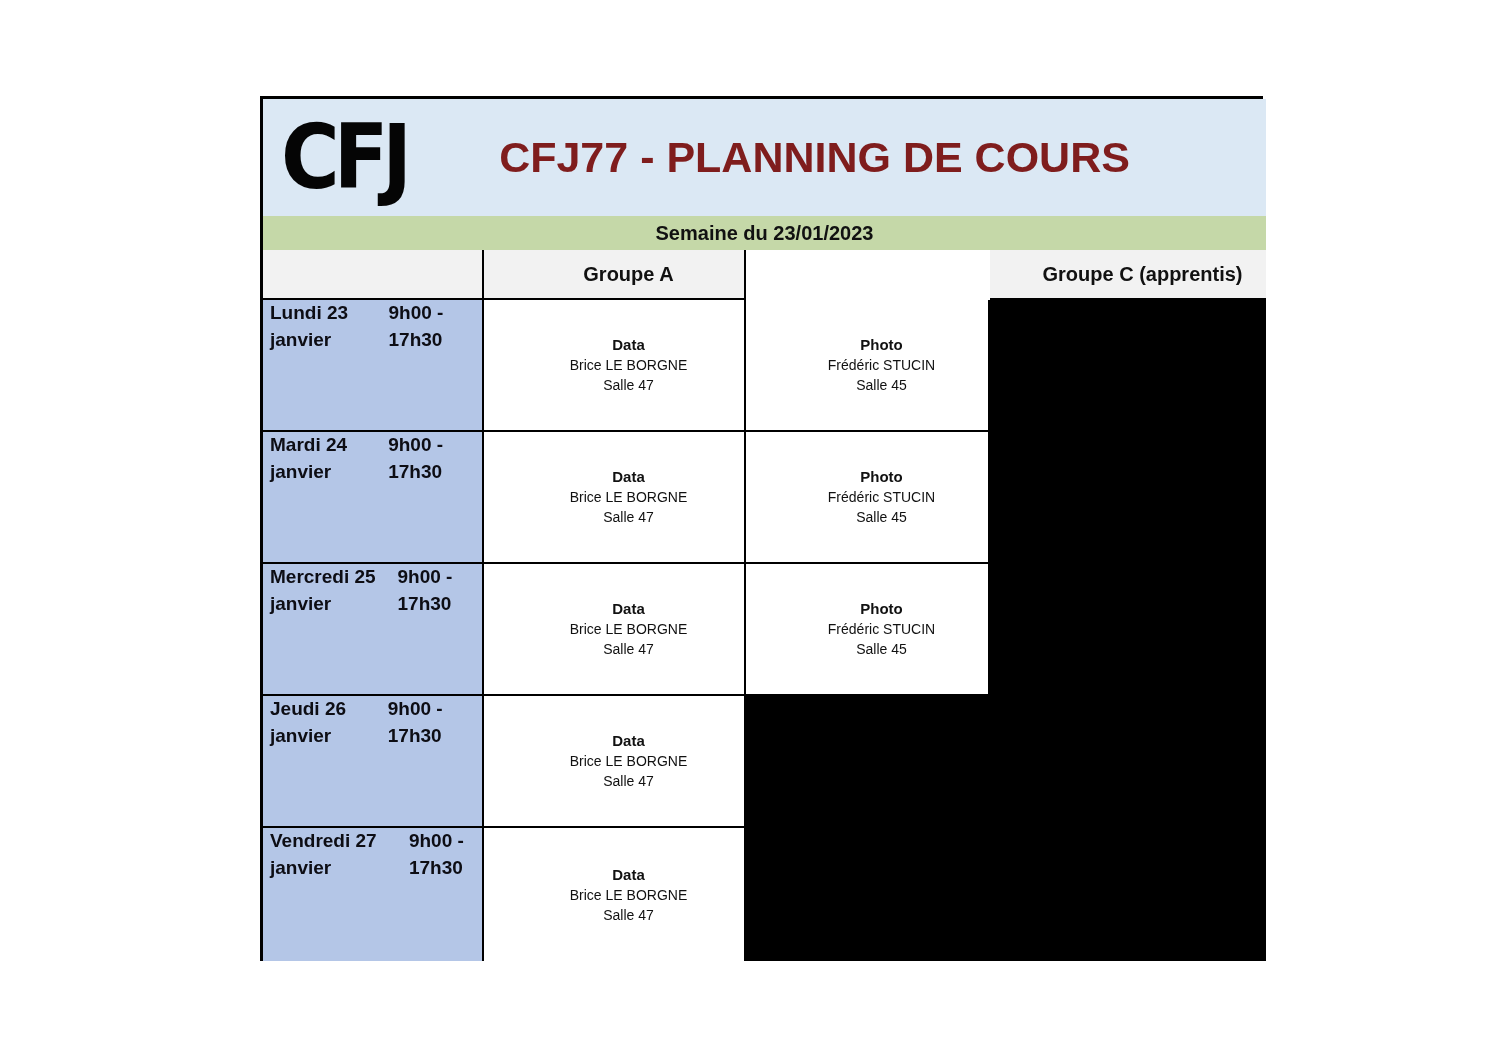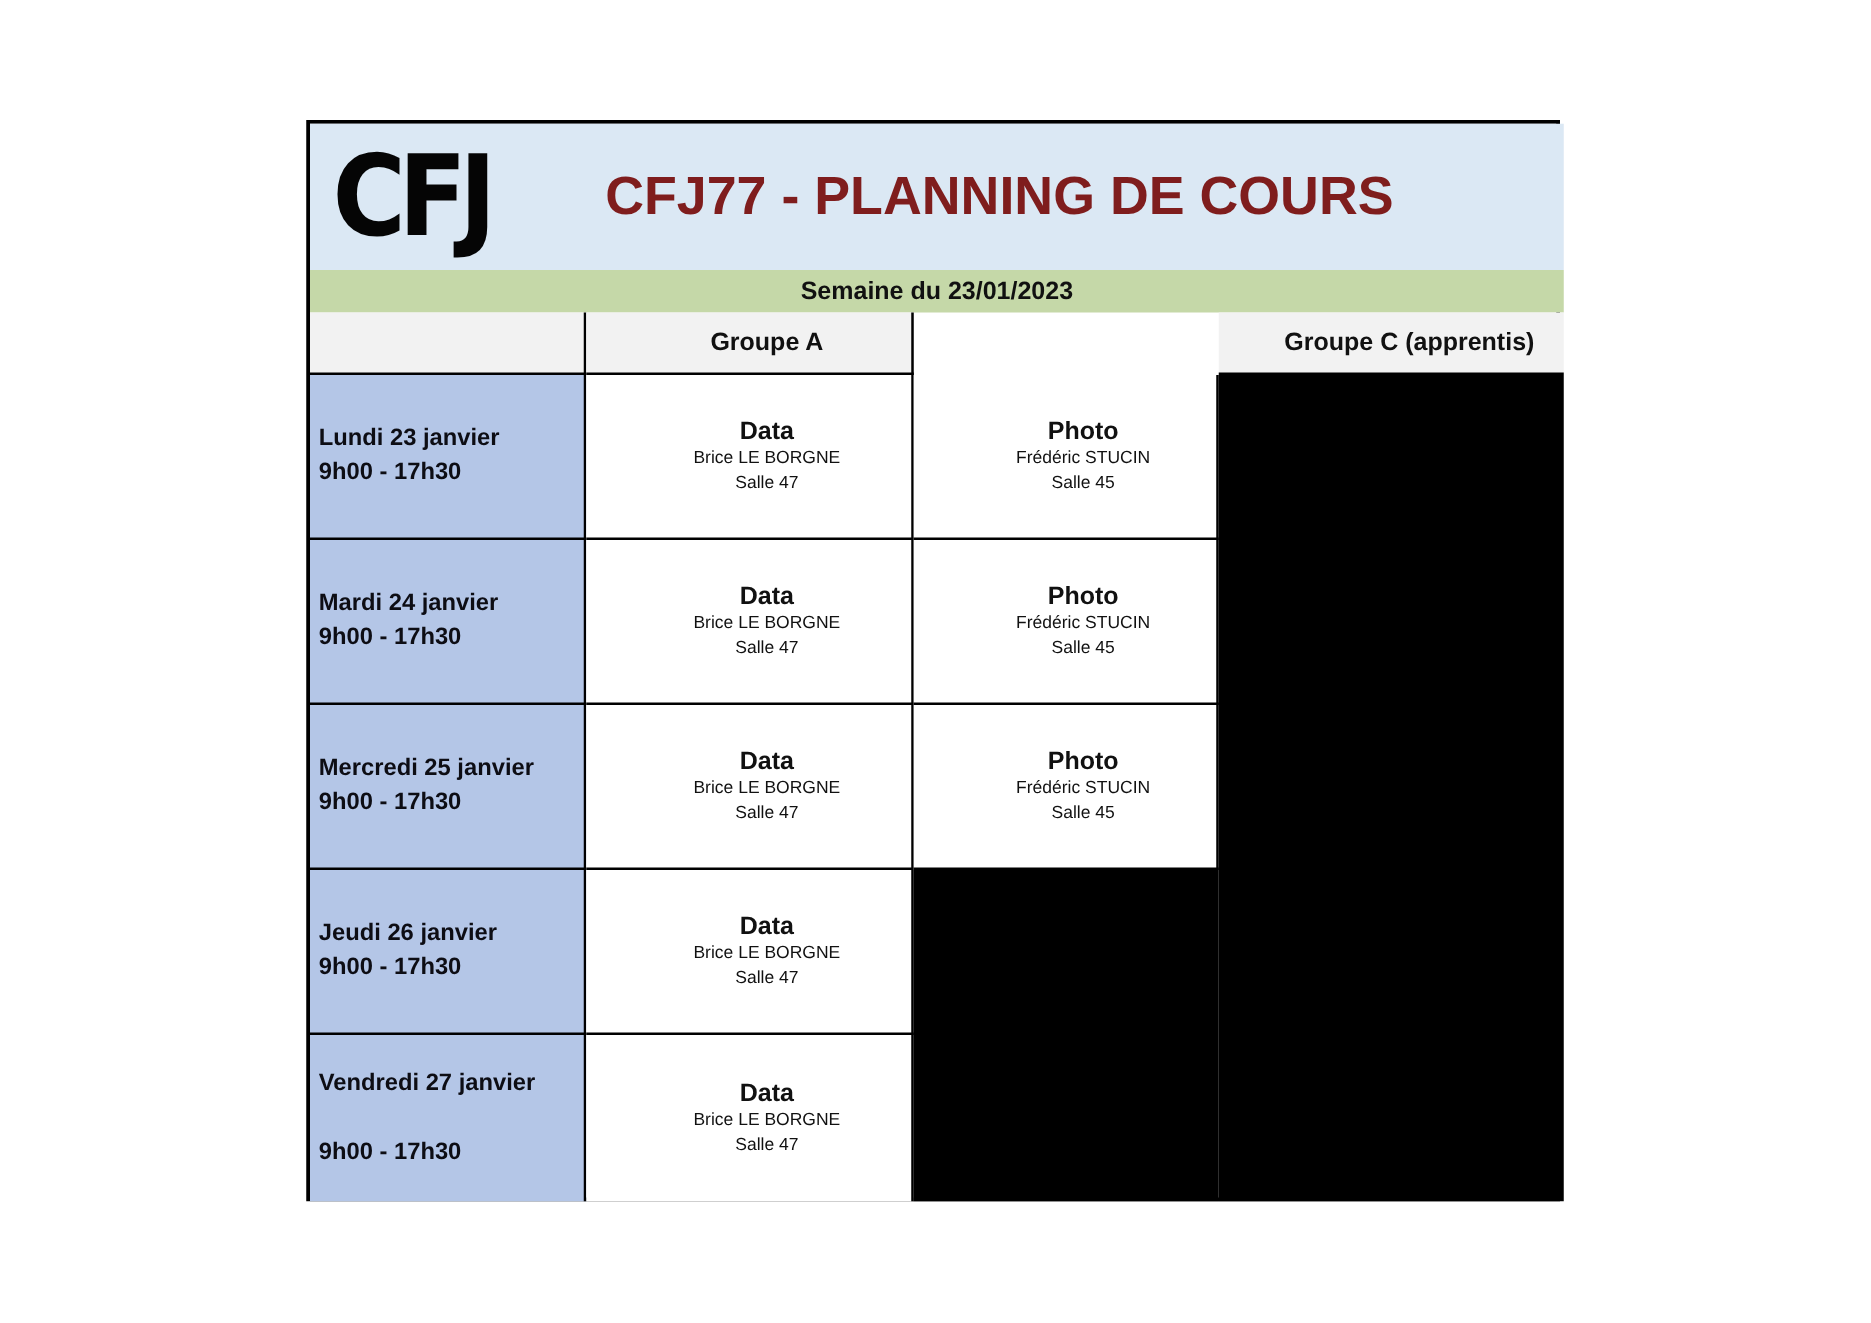--- a/index.html
+++ b/index.html
@@ -11,21 +11,21 @@
     --border_color:#000000;
     --text_color:#111111;
   }
   *{margin:0;padding:0;box-sizing:border-box;}
   html,body{background:#ffffff;}
   body{
     width:1497px;height:1058px;position:relative;overflow:hidden;
     font-family:"Liberation Sans", sans-serif;color:var(--text_color);
   }
   .planning-table{
-    position:absolute;left:245px;top:96px;
+    position:absolute;left:260px;top:96px;
     width:1003px;height:865px;
     display:grid;
     grid-template-columns:221px 262px 244px 276px;
     grid-template-rows:117px 34px 50px 132px 132px 132px 132px 133px;
     border:3px solid var(--border_color);
     background:#ffffff;
   }
   .cell{border-right:2px solid var(--border_color);border-bottom:2px solid var(--border_color);padding-left:29px;}
   .no-r{border-right:none;}
   .no-b{border-bottom:none;}
@@ -64,32 +64,32 @@
   
   .hdr{
     background:var(--header_bg);
     display:flex;align-items:center;justify-content:center;
     font-size:20px;font-weight:700;
   }
 
   
   .day-cell{
     background:var(--day_bg);
-    display:flex;flex-direction:column;justify-content:center;
+    display:flex;flex-direction:row;justify-content:center;
     padding-left:7px;
     font-size:19px;font-weight:700;line-height:1.42;color:#0d0d14;
   }
 
   
   .course-cell{
     background:#ffffff;
     display:flex;flex-direction:column;justify-content:center;align-items:center;
     text-align:center;font-size:14px;line-height:20px;
   }
-  .course-subject{font-weight:700;font-size:20px;text-align:right;}
+  .course-subject{font-weight:700;font-size:15px;text-align:right;}
 
   
   .blocked{background:var(--blocked_bg);border:none;}
   .blocked-c{grid-column:4;grid-row:4/9;}
   .blocked-b{grid-column:3;grid-row:7/9;}
 </style>
 </head>
 <body>
 
 <div class="planning-table">

